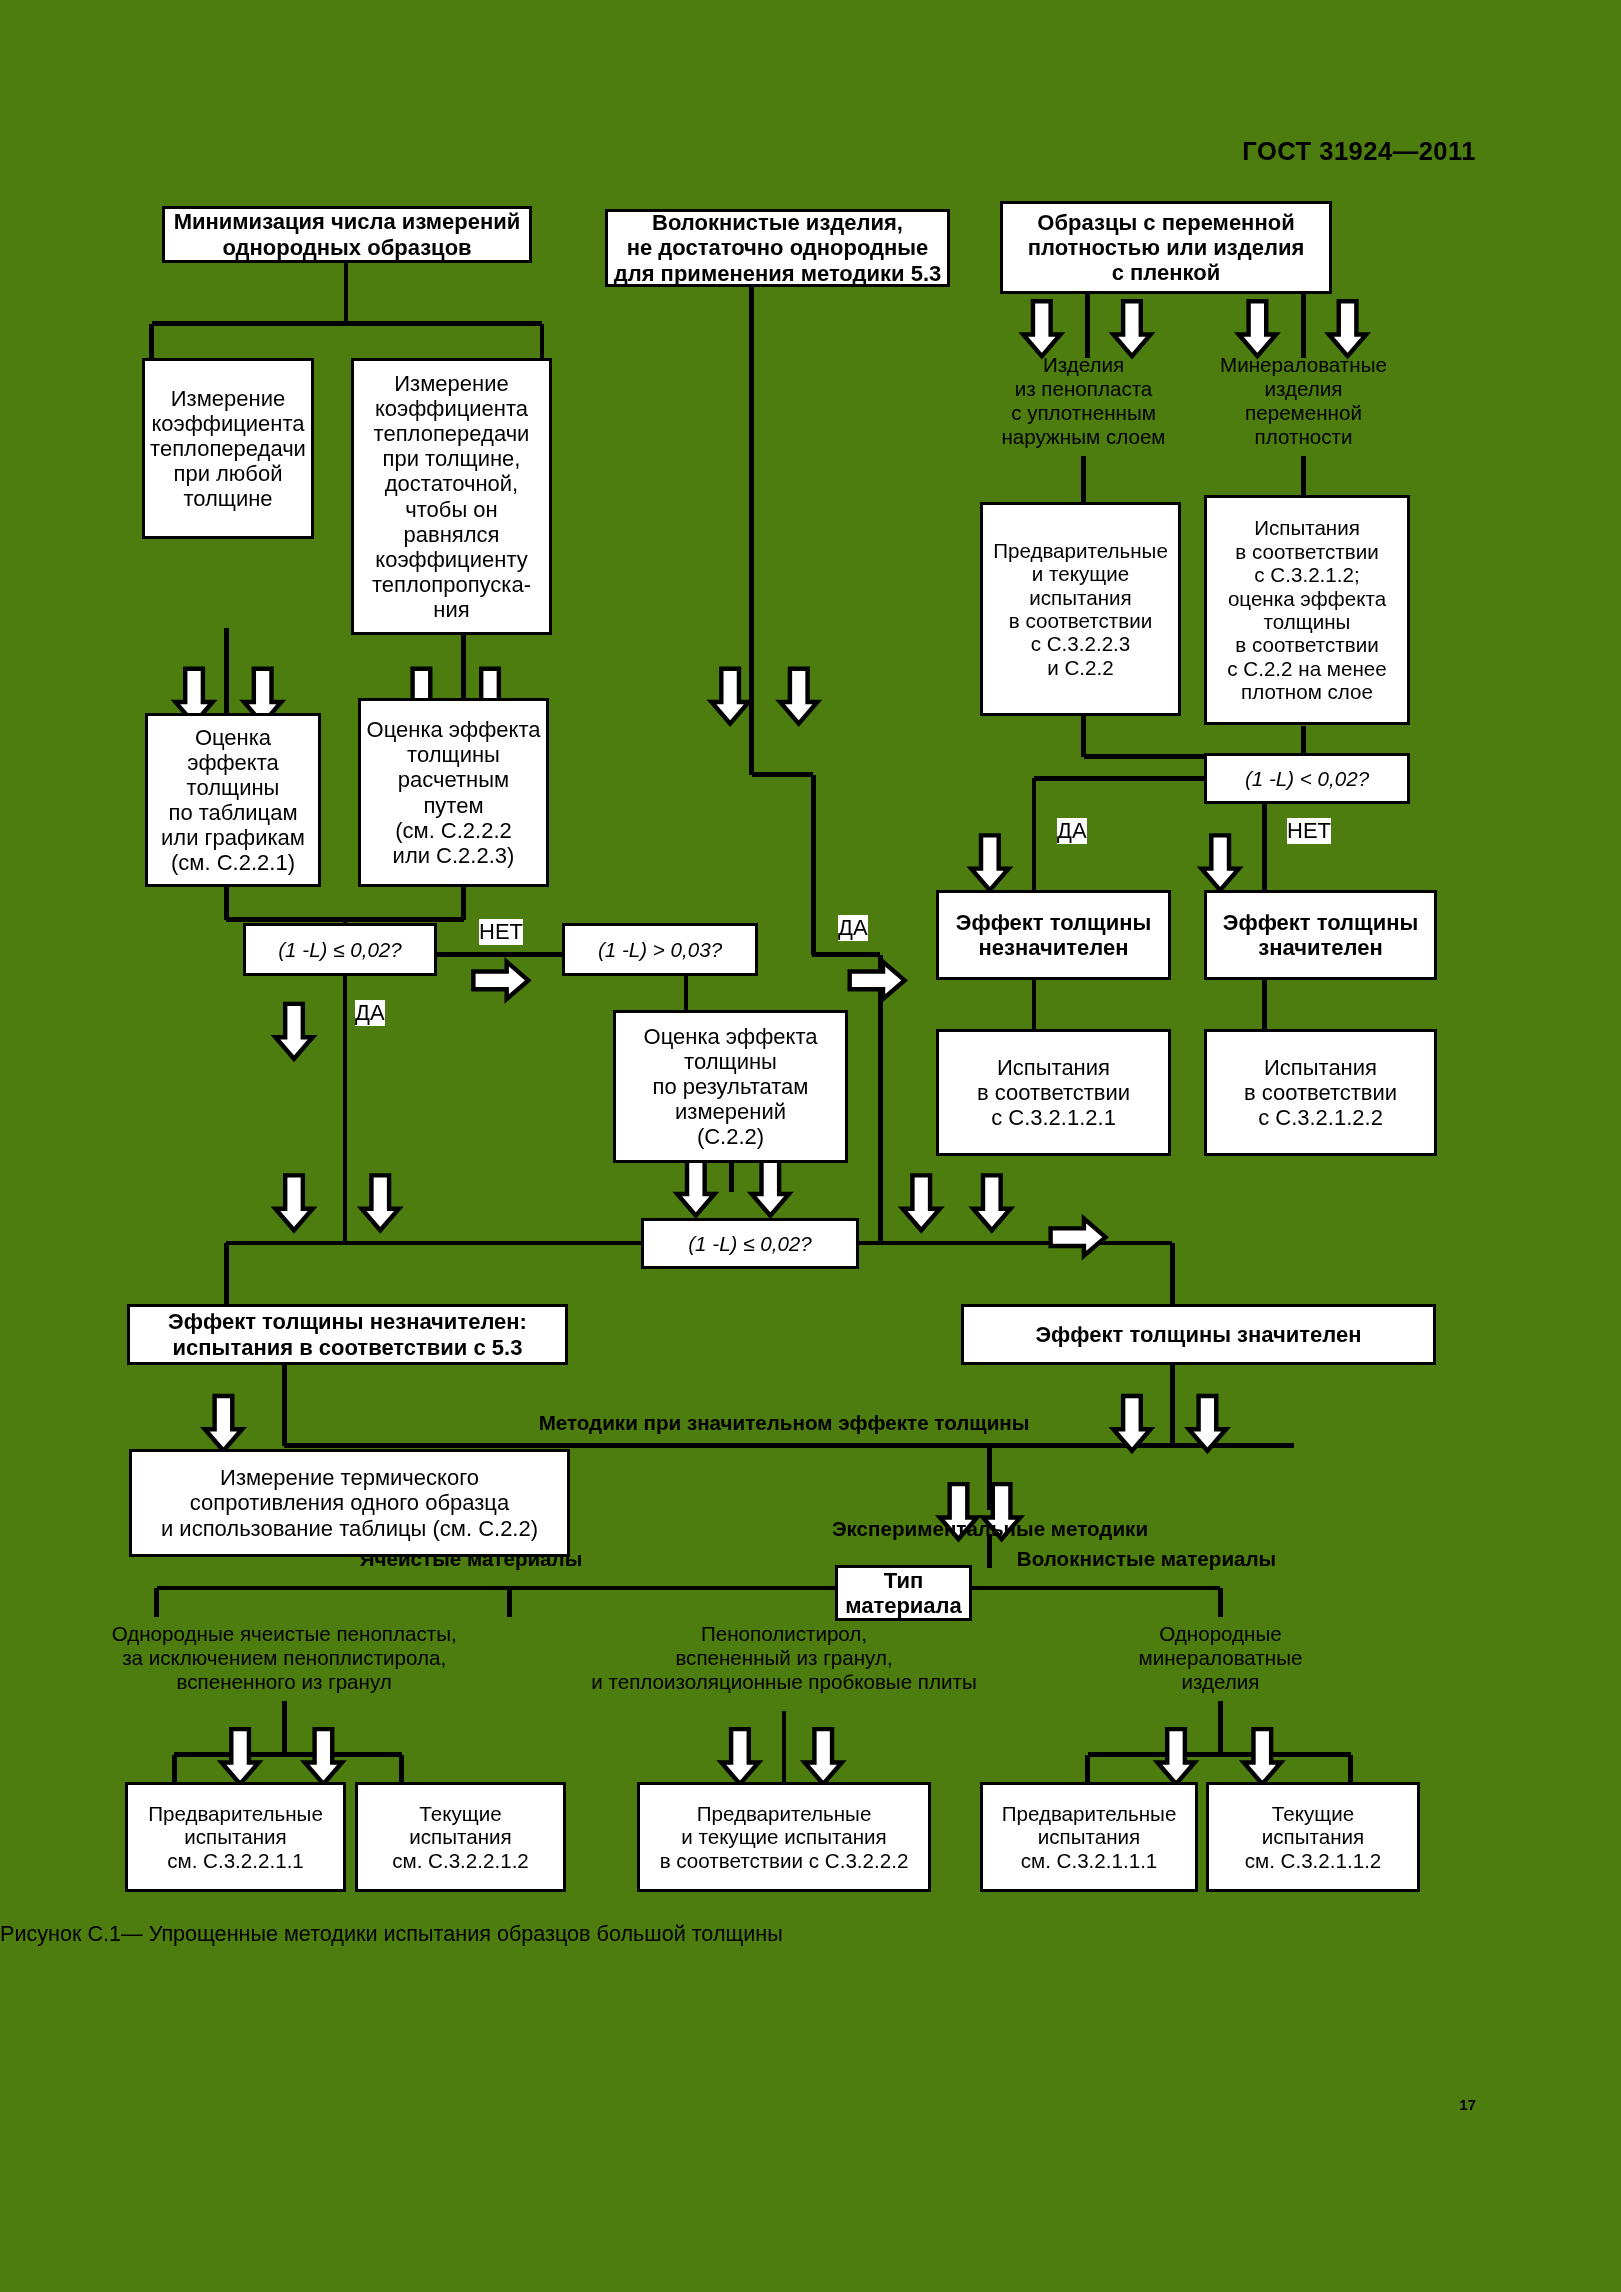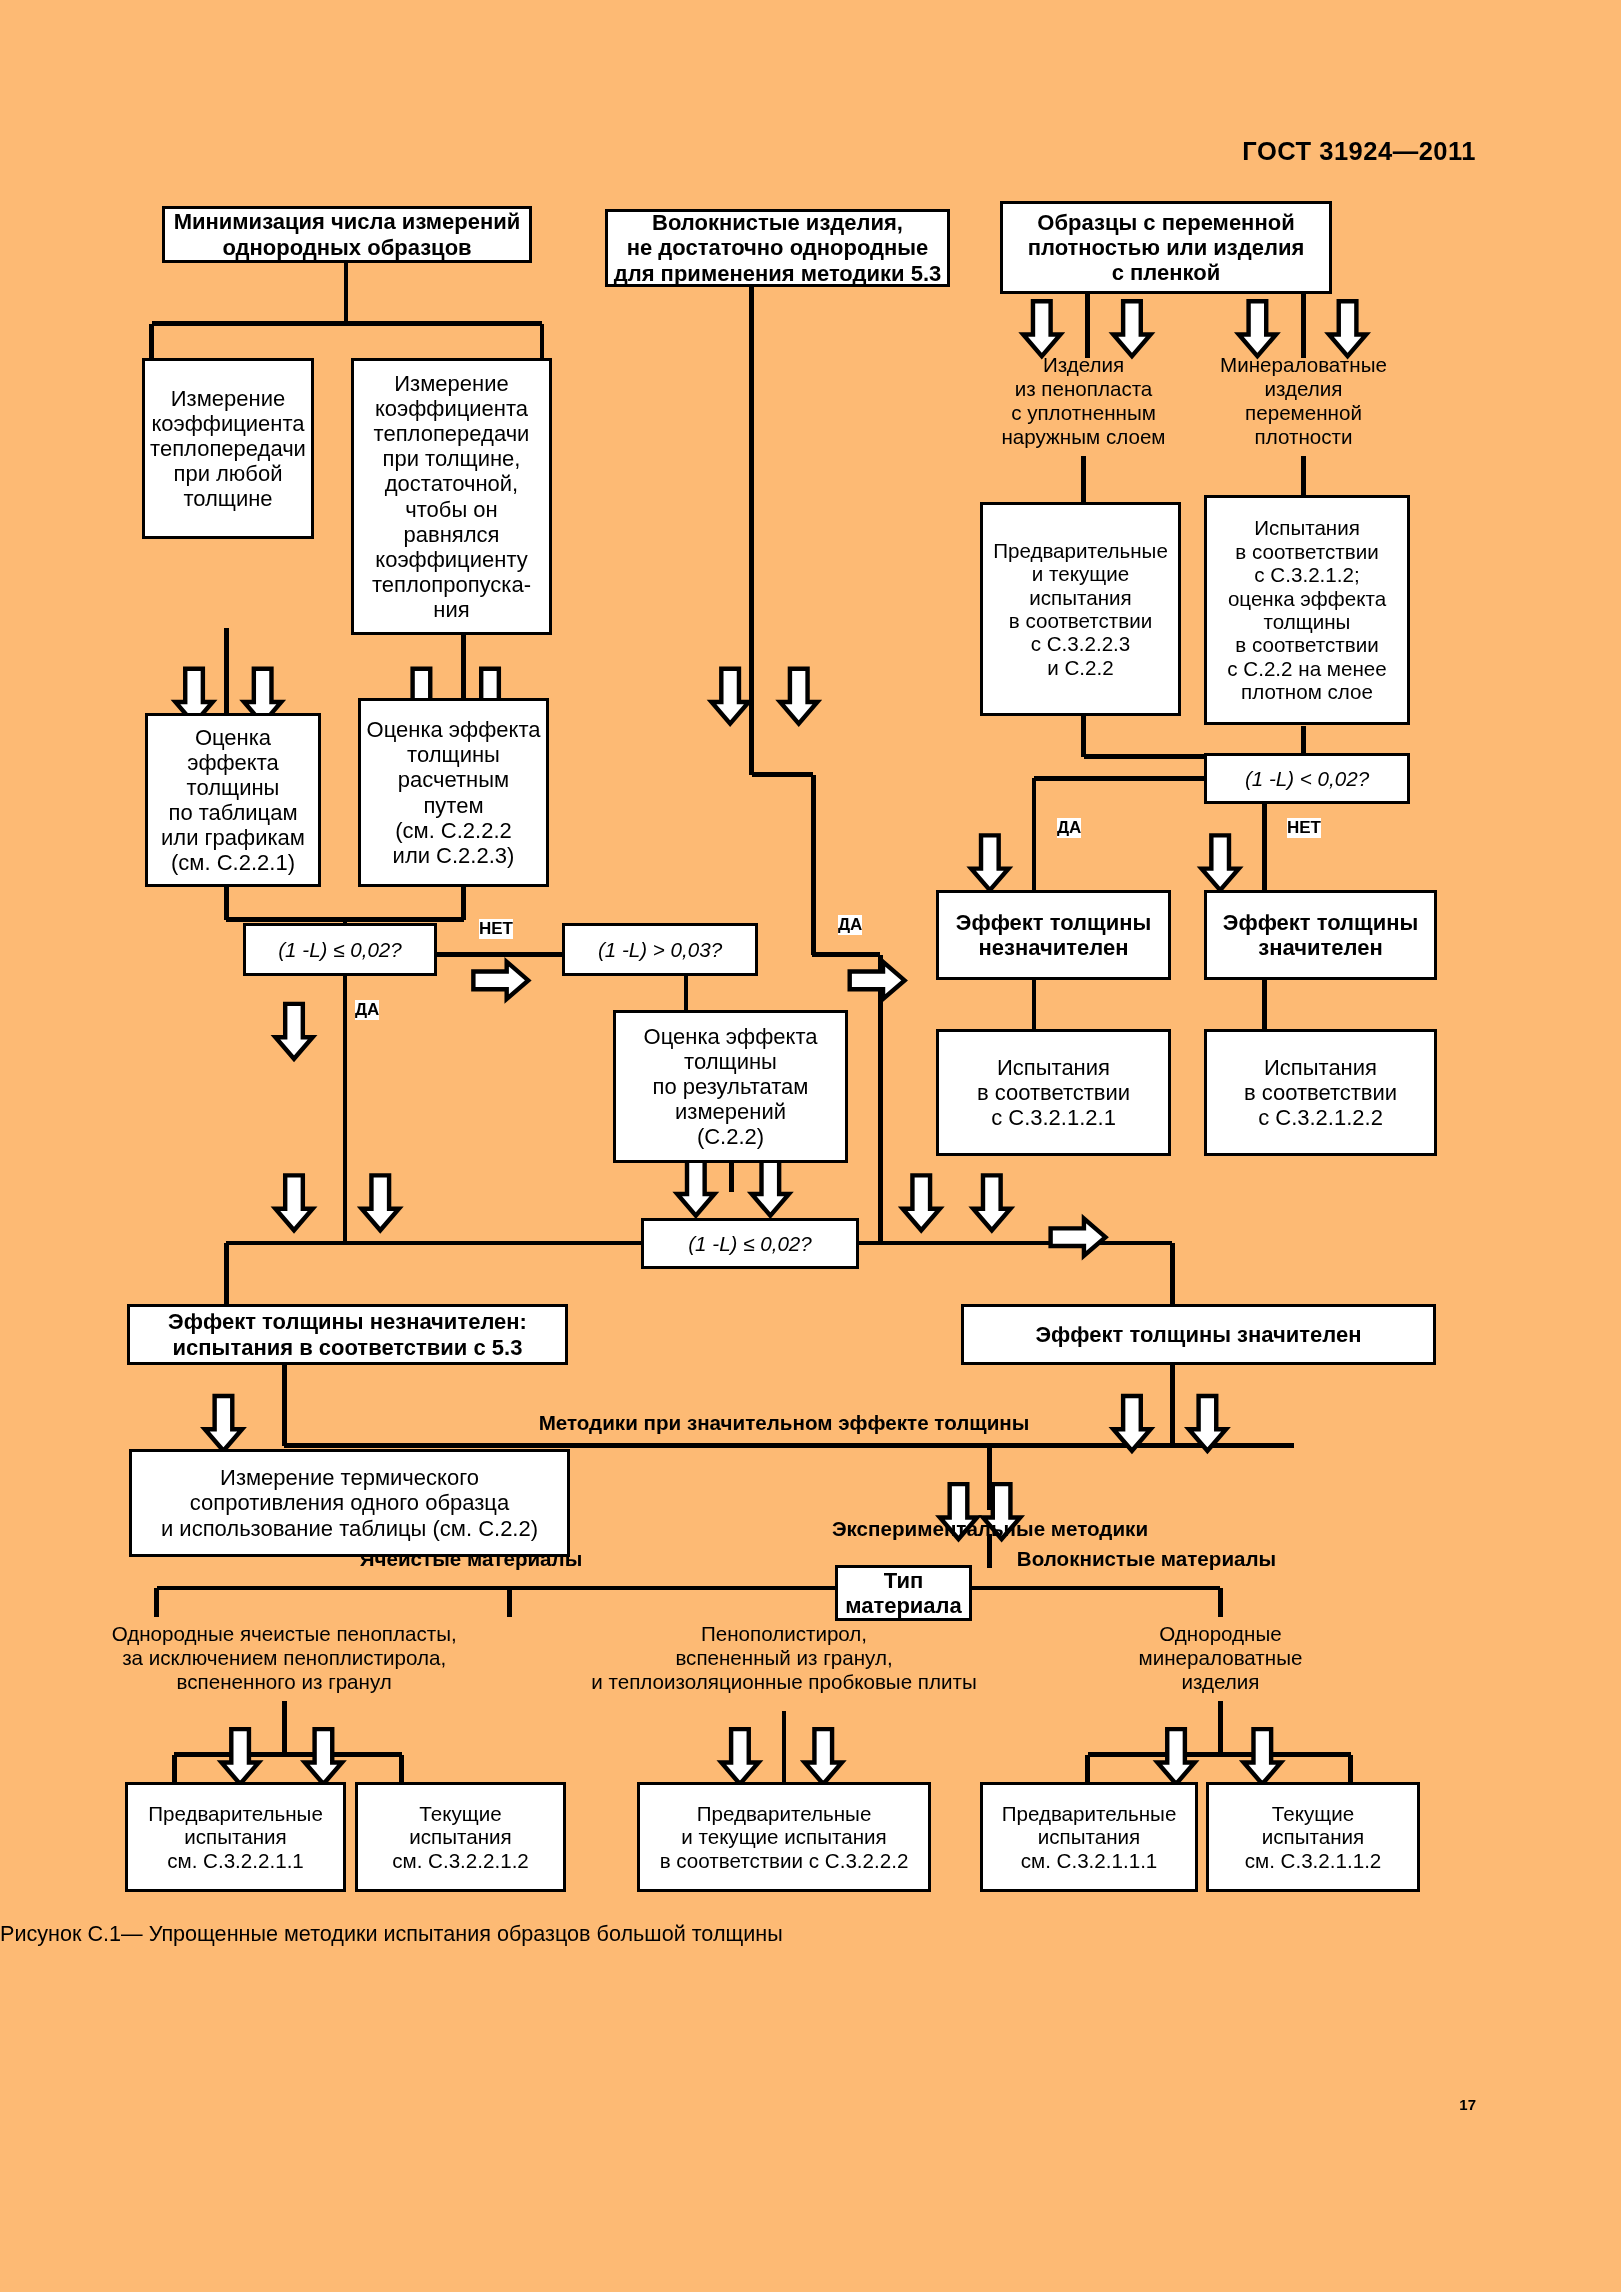--- a/index.html
+++ b/index.html
@@ -7,21 +7,21 @@
   body{
     font-family:"Liberation Sans", sans-serif;
     color:#000;
     -webkit-font-smoothing:none;
   }
   #page{
     position:relative;
     width:1621px;
     height:2293px;
     margin:0 auto;
-    background:#fdba74;
+    background:#4d7c0f;
     overflow:hidden;
   }
 
   
   #std-header{
     position:absolute;
     right:145px;
     top:137px;
     font-size:25.5px;
     font-weight:bold;
@@ -97,22 +97,22 @@
     font-size:20.6px;
     z-index:4;
     background:transparent;
   }
   .label.bold{font-weight:bold;}
   .label.nowrap{white-space:nowrap;}
 
   
   .tag{
     position:absolute;
-    font-size:17px;
-    font-weight:bold;
+    font-size:22px;
+    font-weight:normal;
     z-index:7;
     white-space:nowrap;
     background:#fff;
   }
 </style>
 </head>
 <body>
 
 <div id="page">
 

